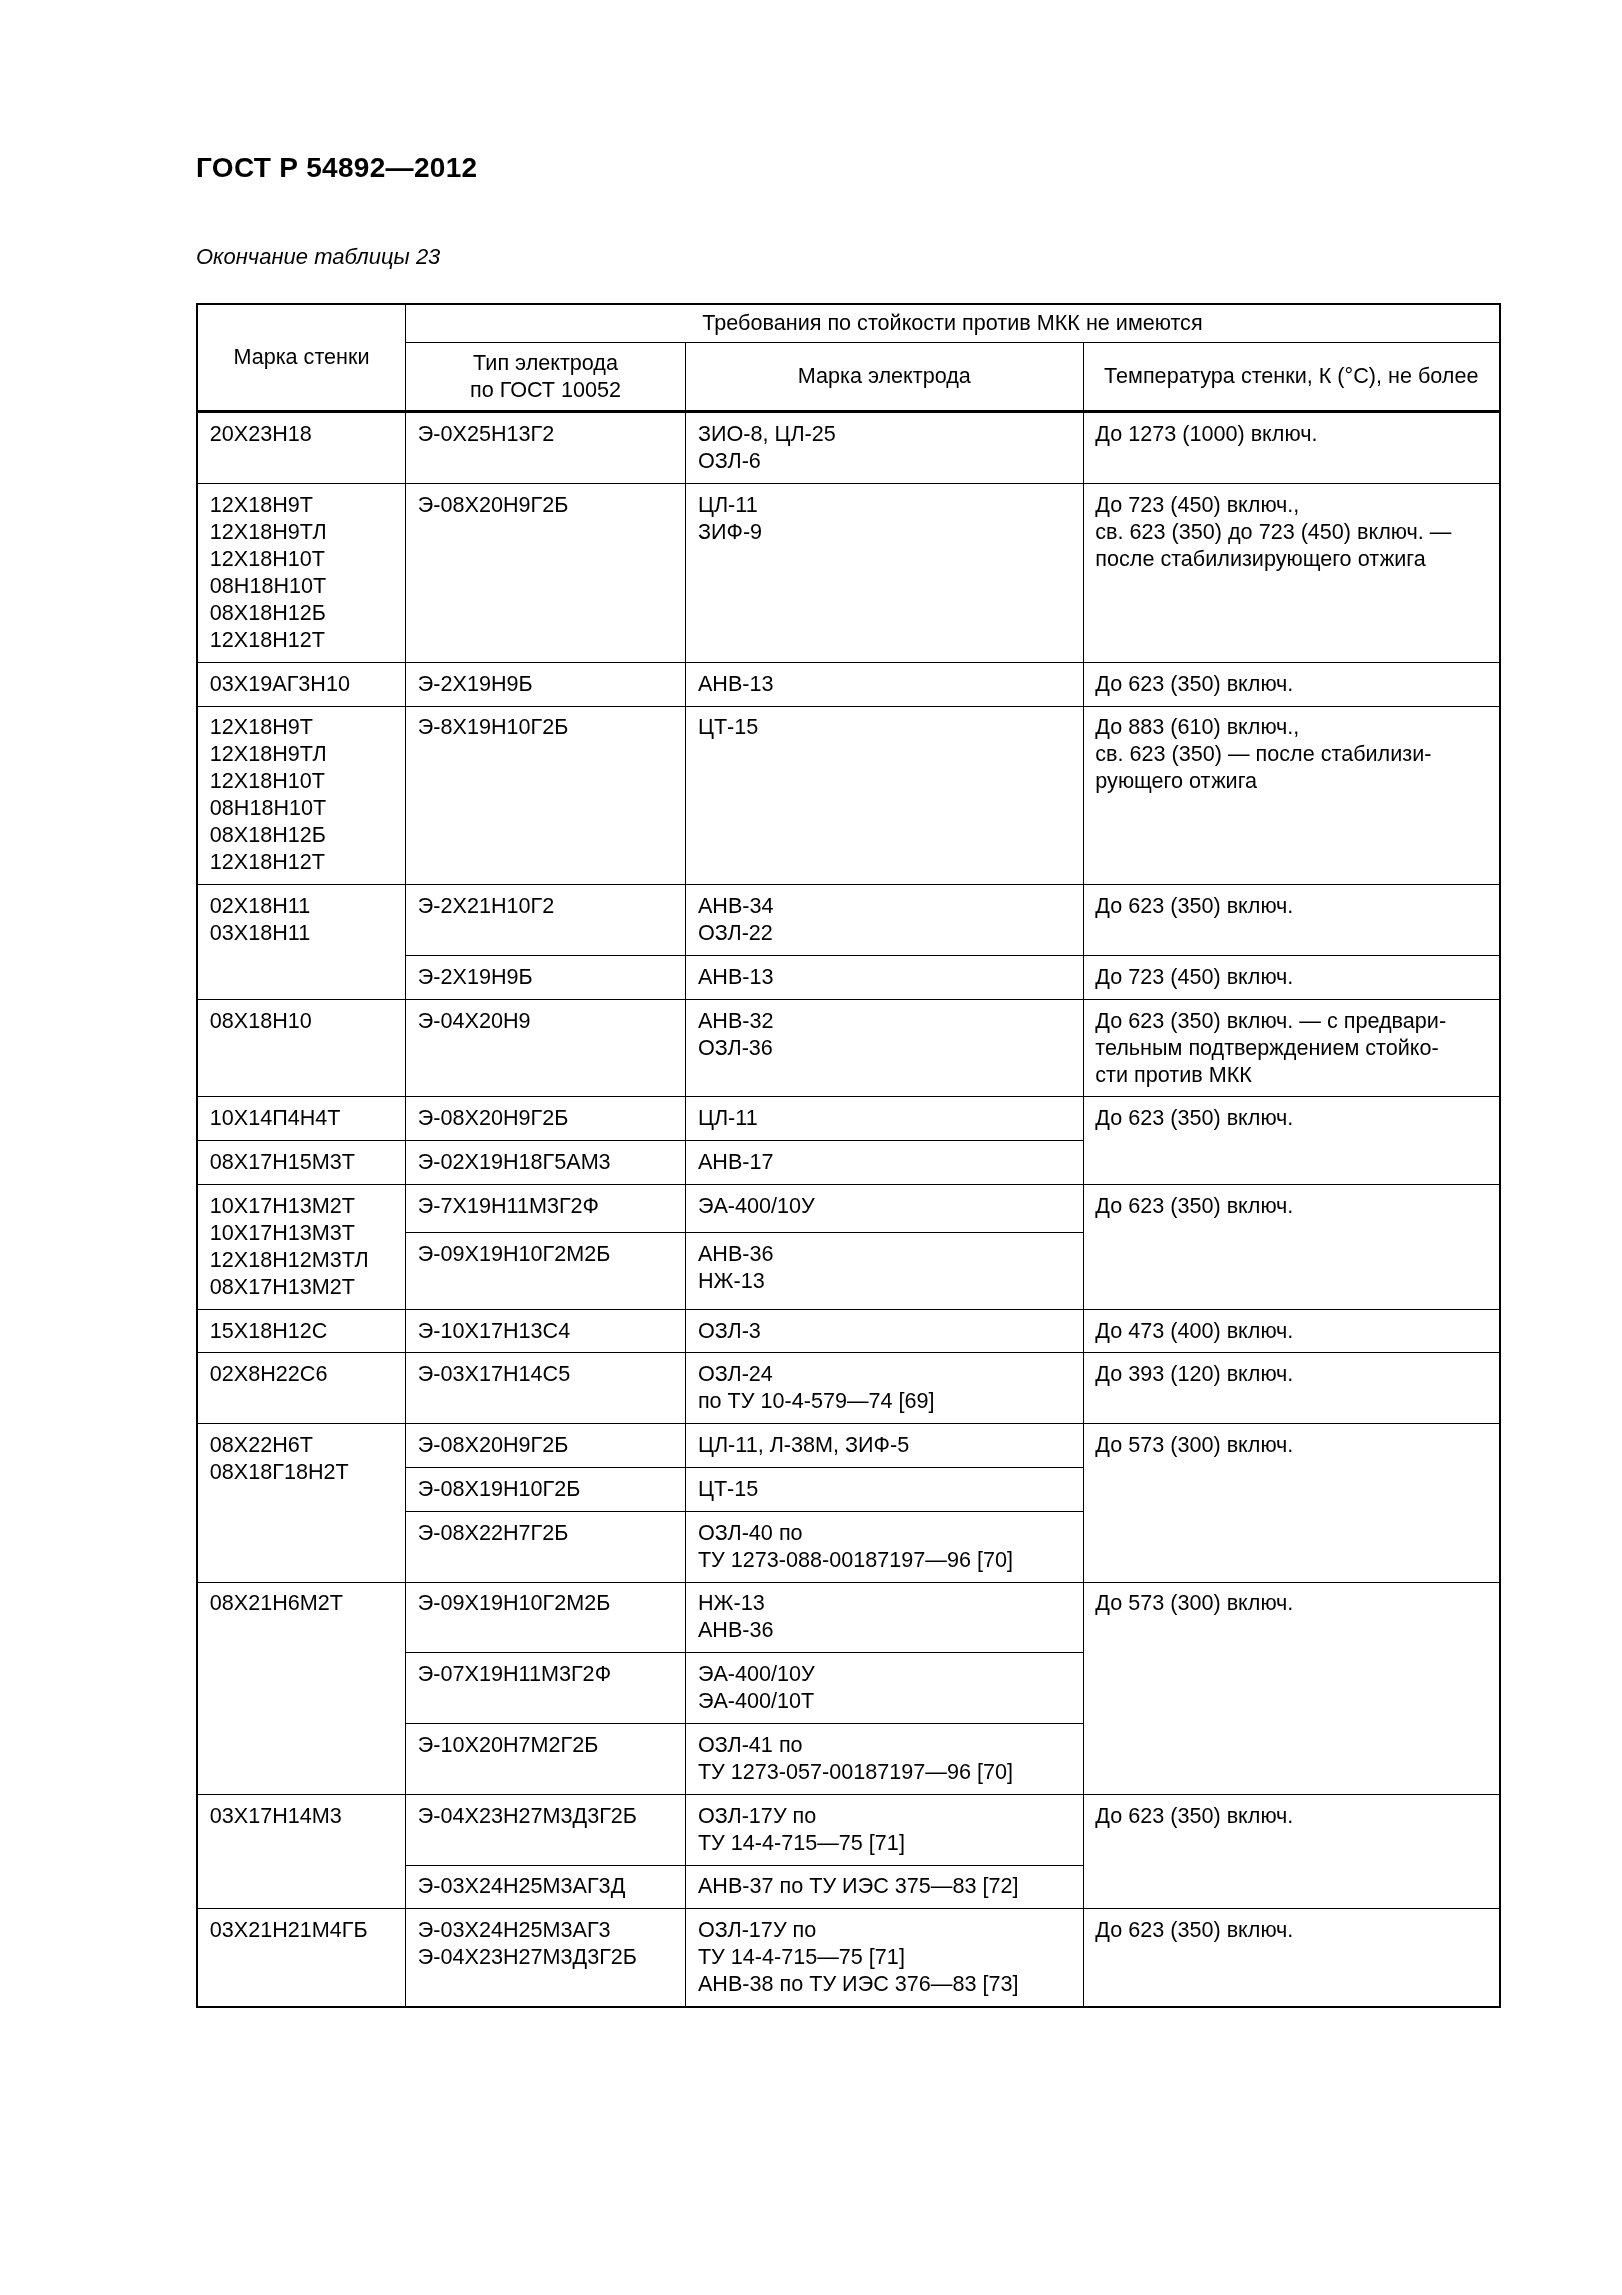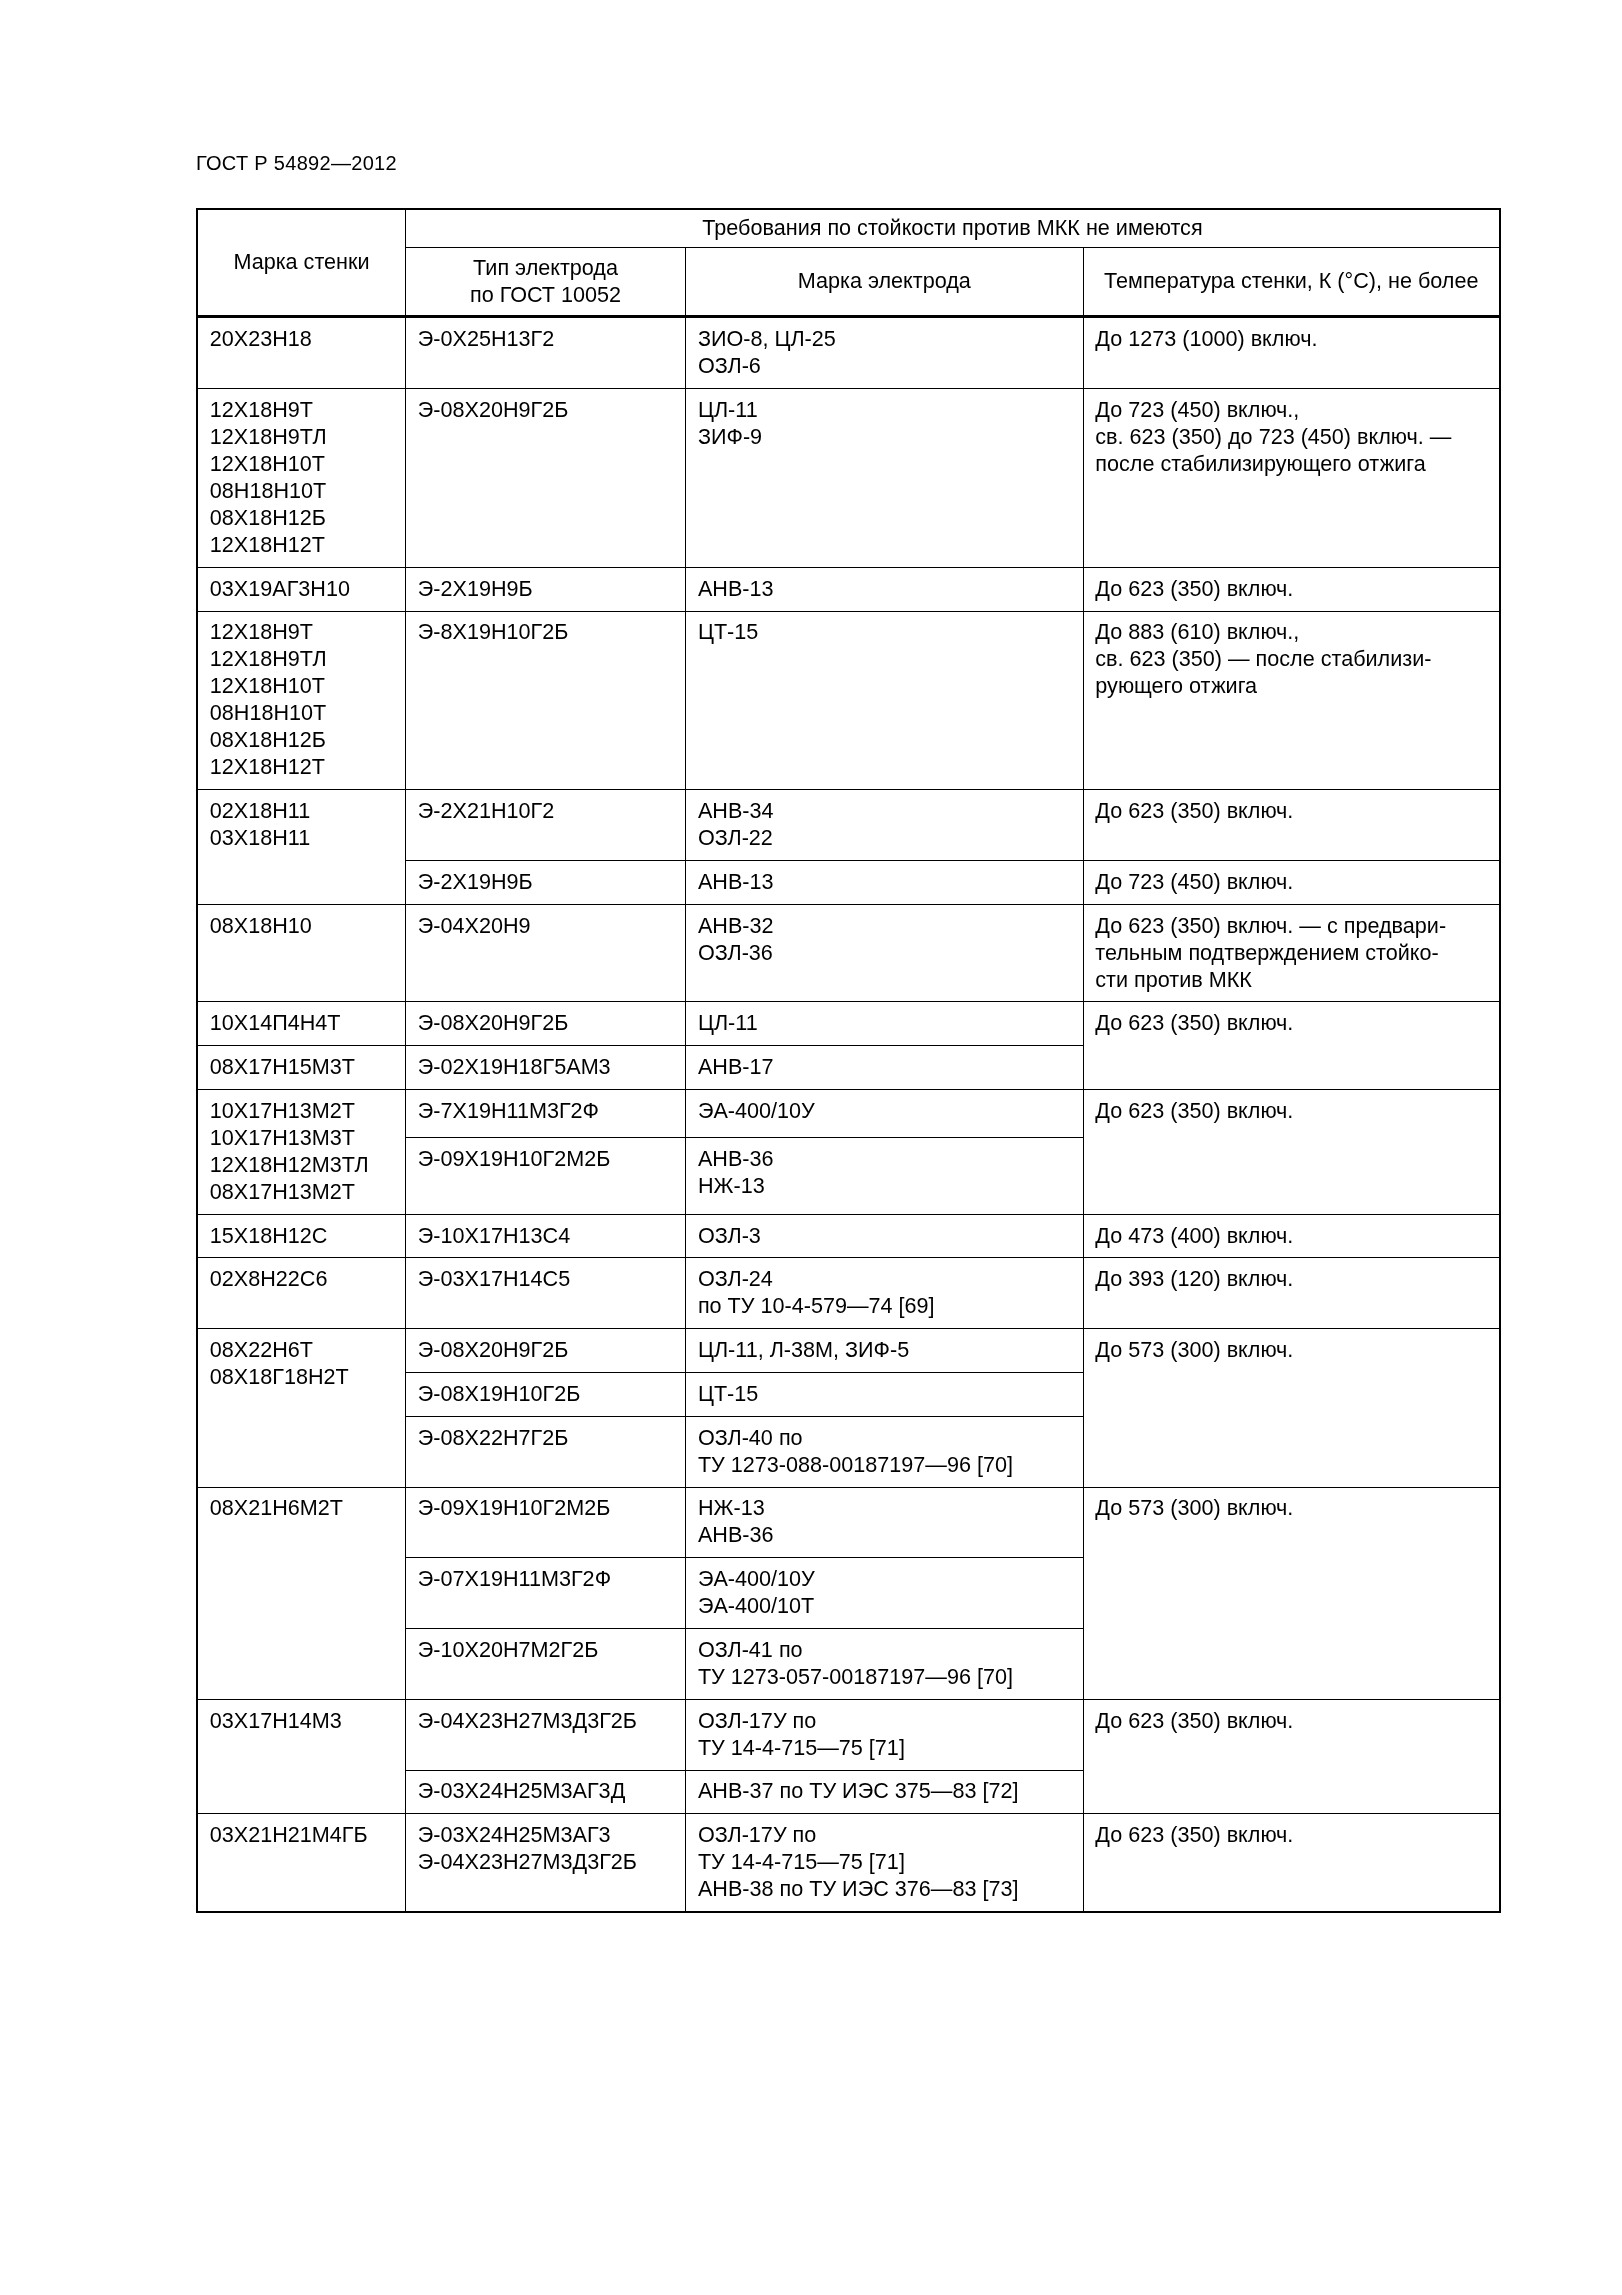--- a/index.html
+++ b/index.html
@@ -10,22 +10,22 @@
     background: #ffffff;
     color: #000000;
     font-family: "Liberation Sans", "DejaVu Sans", sans-serif;
   }
   .page {
     width: 100%;
     height: 100%;
     padding: 152px 122px 0 196px;
   }
   .doc-header {
-    font-size: 20px;
-    font-weight: normal;
+    font-size: 28px;
+    font-weight: bold;
     letter-spacing: 0.3px;
   }
   .table-caption {
     margin-top: 60px;
     font-size: 22px;
     font-style: italic;
   }
   table.main {
     margin-top: 33px;
     width: 100%;
@@ -58,20 +58,21 @@
     font-size: 23px;
   }
 </style>
 </head>
 <body>
 
 <div class="page">
 
   <div class="doc-header">ГОСТ Р 54892—2012</div>
 
+  <div class="table-caption">Окончание таблицы 23</div>
 
   <table class="main">
     <colgroup>
       <col style="width:16%">
       <col style="width:21.5%">
       <col style="width:30.5%">
       <col style="width:32%">
     </colgroup>
     <thead>
       <tr>

